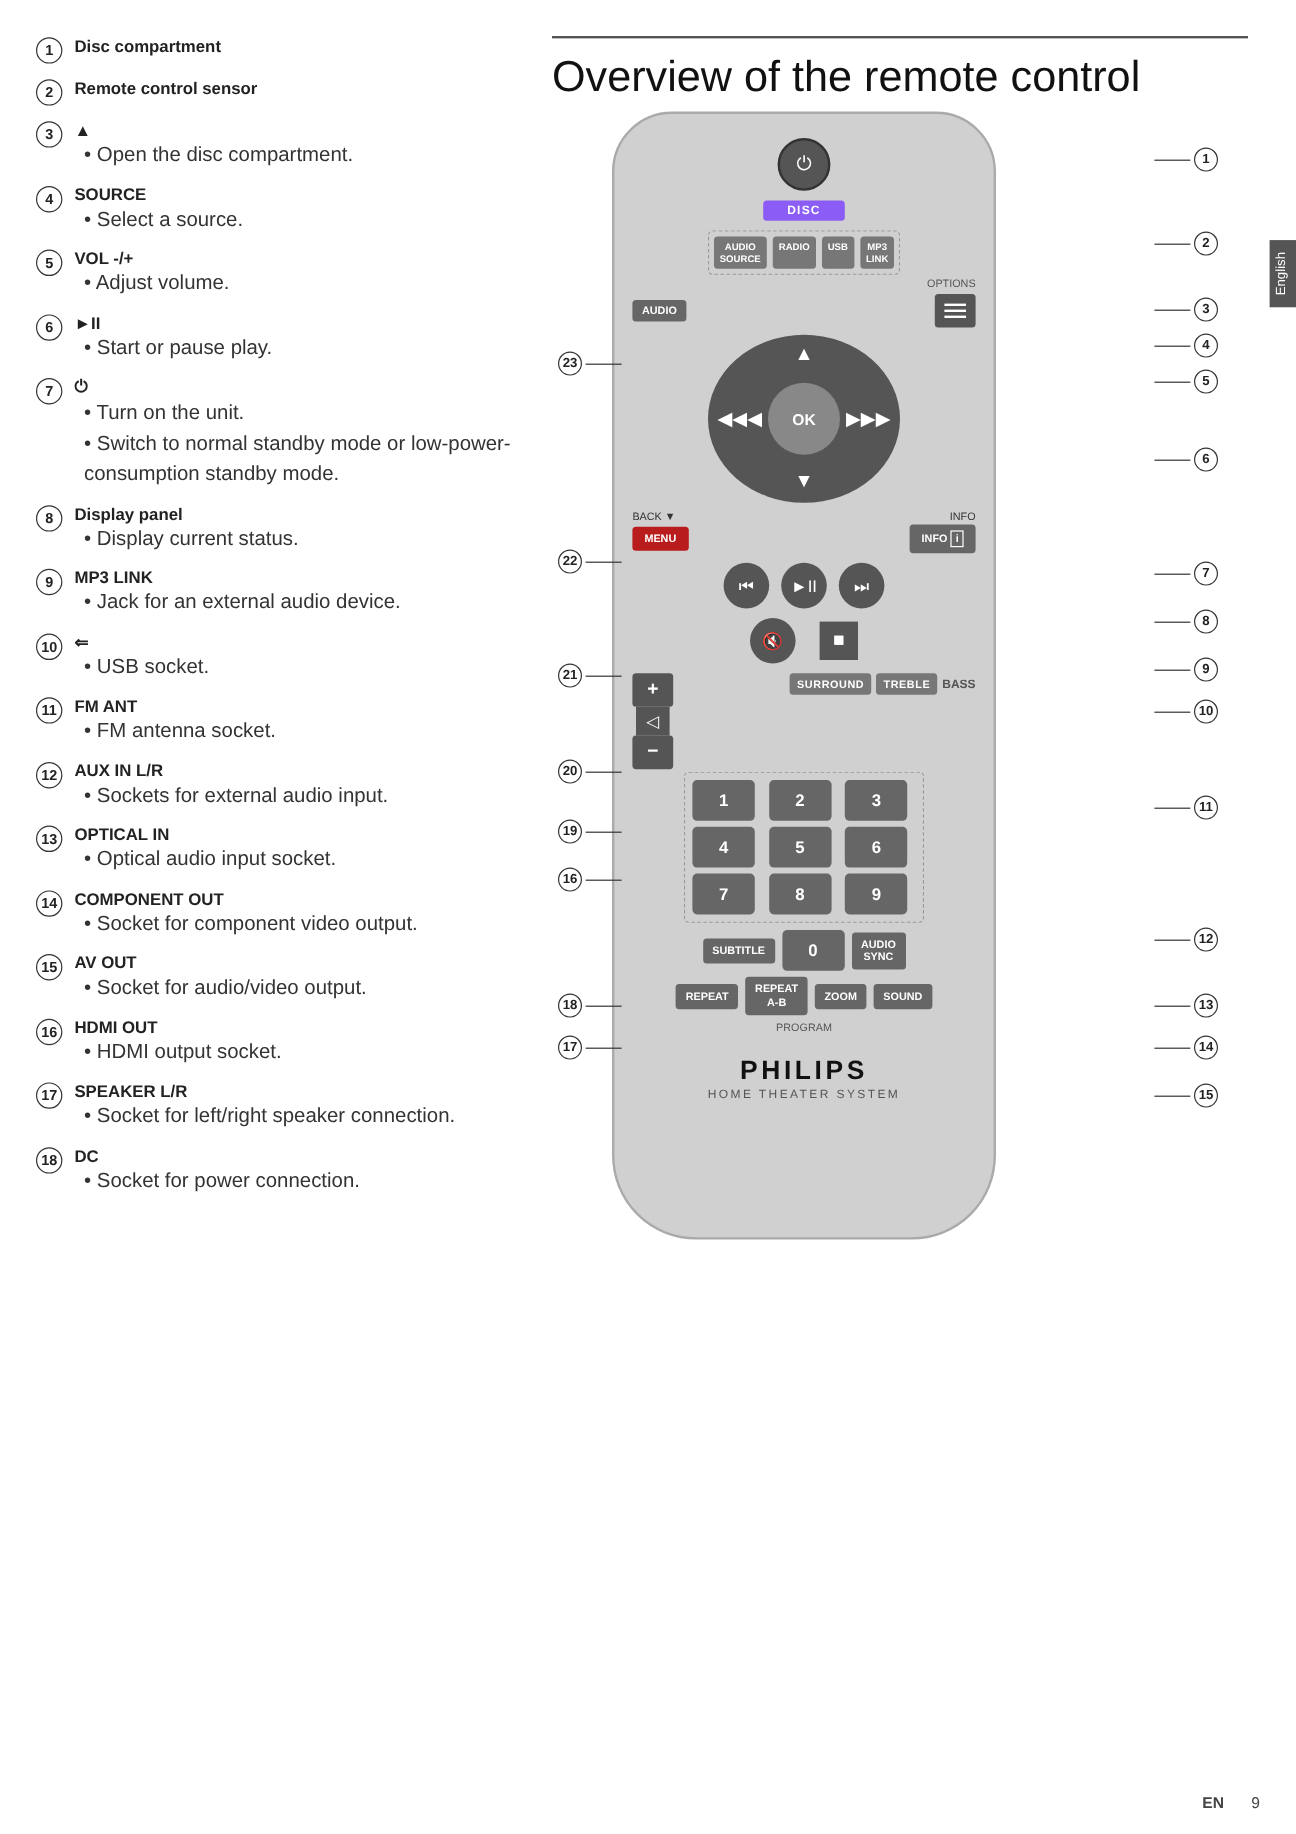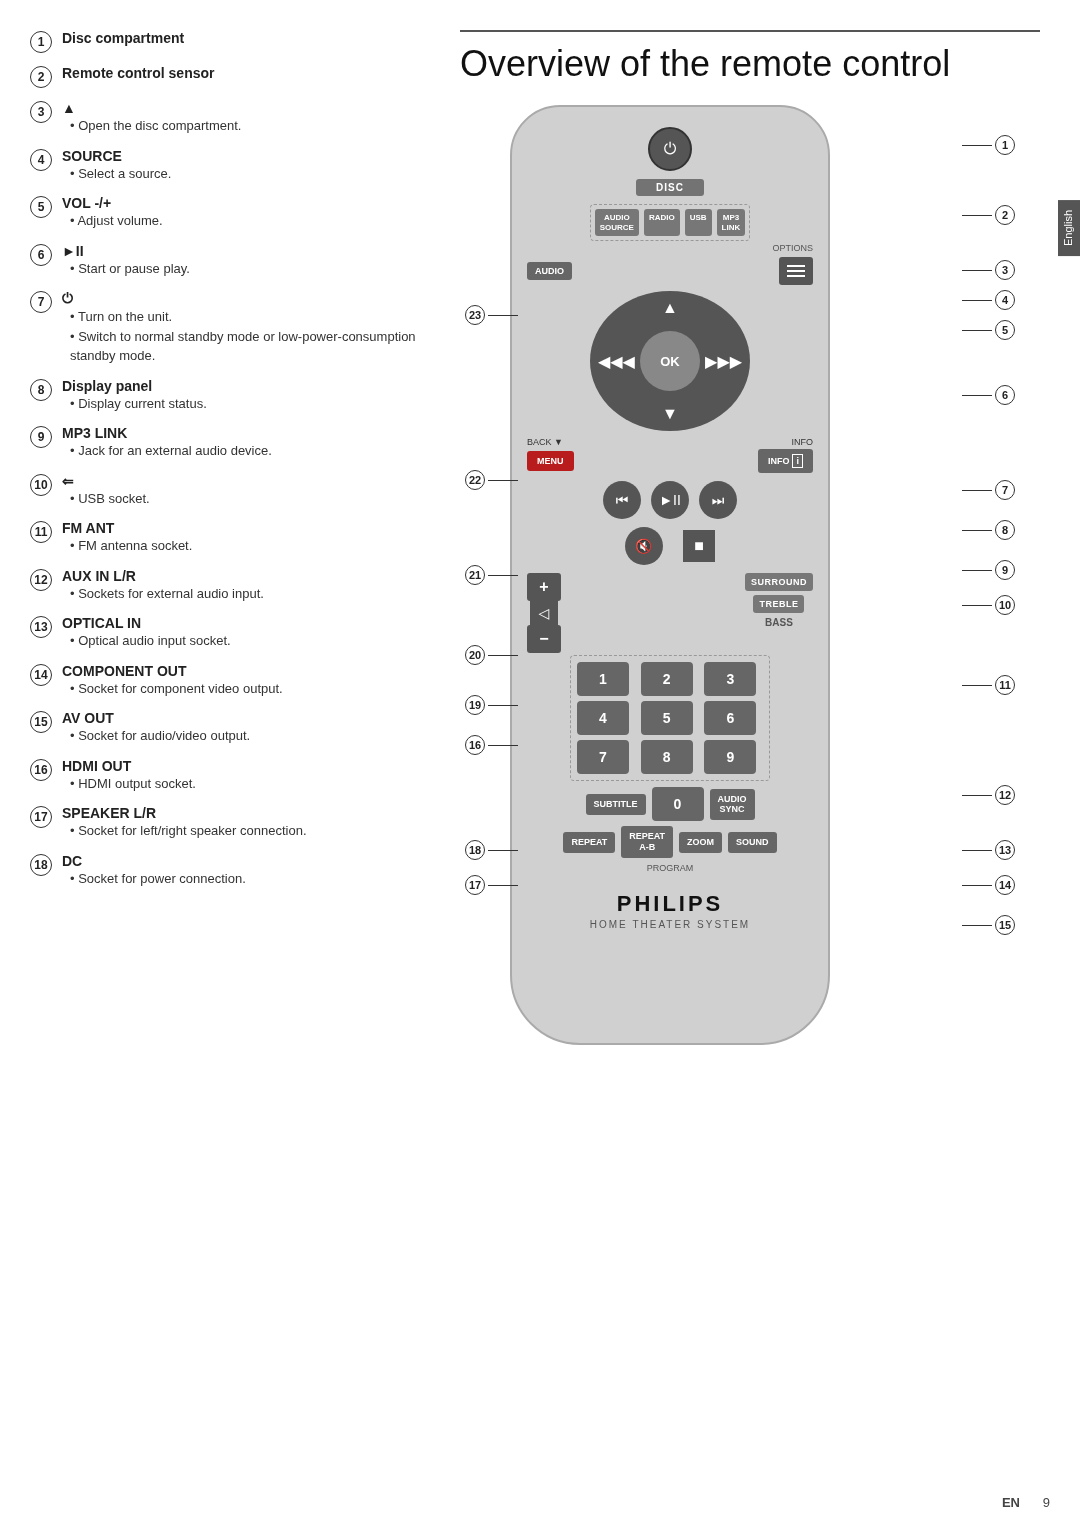--- a/index.html
+++ b/index.html
@@ -46,41 +46,41 @@
       font-size: 14px;
     }
     .item-content ul {
       list-style: none;
       padding-left: 8px;
     }
     .item-content ul li::before {
       content: '• ';
     }
     .item-content ul li {
-      font-size: 13px;
+      font-size: 17px;
       color: #333;
       line-height: 1.5;
     }
 
     
     .right-col {
       position: absolute;
       left: 460px;
       top: 30px;
       width: 580px;
     }
 
     .section-title {
       font-size: 36px;
       font-weight: normal;
       color: #111;
       border-top: 2px solid #555;
       padding-top: 10px;
       line-height: 1.2;
-      margin-bottom: 20px;
+      margin-bottom: 8px;
     }
 
     
     .remote-area {
       position: relative;
       width: 560px;
       height: 1000px;
     }
 
     
@@ -150,21 +150,21 @@
       display: flex;
       align-items: center;
       justify-content: center;
       color: #fff;
       font-size: 16px;
       margin-bottom: 8px;
       cursor: pointer;
     }
 
     .disc-label {
-      background: #737373;
+      background: #8b5cf6;
       color: #fff;
       font-size: 10px;
       font-weight: bold;
       padding: 3px 20px;
       border-radius: 3px;
       margin-bottom: 8px;
       letter-spacing: 1px;
     }
 
     .source-row {
@@ -398,21 +398,21 @@
       background: #555;
       display: flex;
       align-items: center;
       justify-content: center;
       color: #fff;
       font-size: 14px;
       cursor: pointer;
     }
     .surr-treble-col {
       display: flex;
-      flex-direction: column;
+      flex-direction: row;
       align-items: center;
       gap: 4px;
     }
     .surr-btn {
       background: #777;
       color: #fff;
       font-size: 9px;
       font-weight: bold;
       padding: 4px 6px;
       border-radius: 3px;

